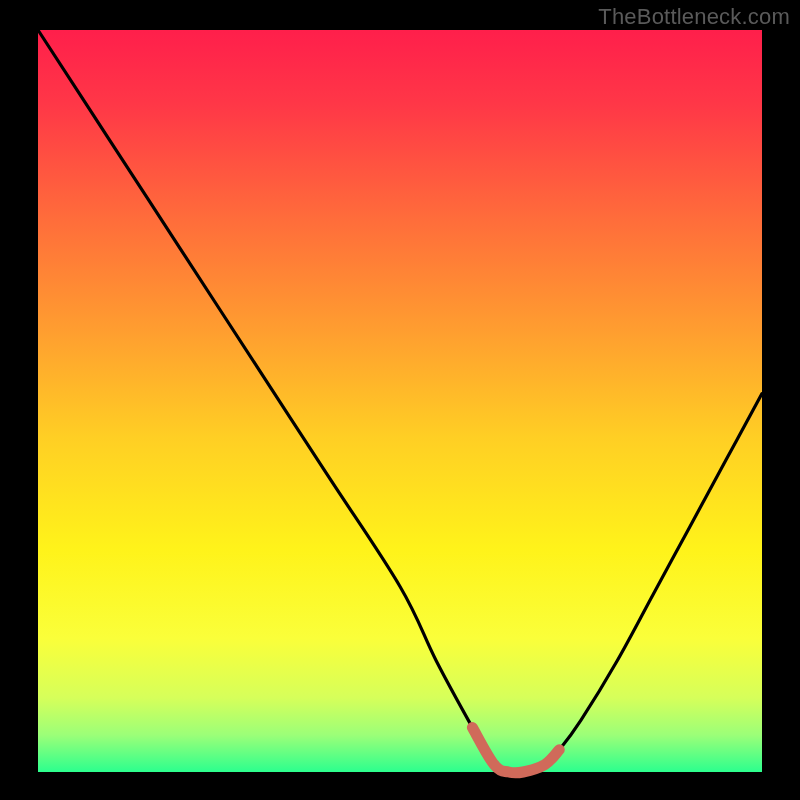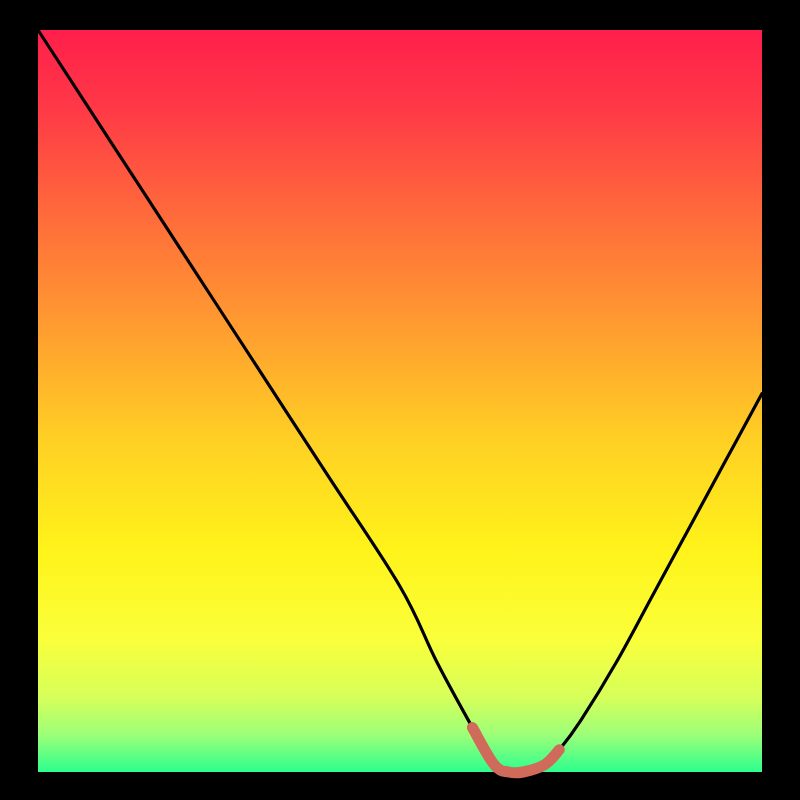--- a/index.html
+++ b/index.html
@@ -30,20 +30,21 @@
   svg.chart {
     position: absolute;
     left: 0;
     top: 0;
   }
 </style>
 </head>
 <body>
 
 <div class="container">
+  <div class="watermark">TheBottleneck.com</div>
   <svg class="chart" width="800" height="800" viewBox="0 0 800 800">
       <defs>
         <linearGradient id="bg-grad" x1="0" y1="0" x2="0" y2="1">
           <stop offset="0%" stop-color="#ff1f4b"></stop>
           <stop offset="10%" stop-color="#ff3747"></stop>
           <stop offset="25%" stop-color="#ff6b3b"></stop>
           <stop offset="40%" stop-color="#ff9c30"></stop>
           <stop offset="55.00000000000001%" stop-color="#ffcf24"></stop>
           <stop offset="70%" stop-color="#fff31a"></stop>
           <stop offset="82%" stop-color="#faff3a"></stop>

